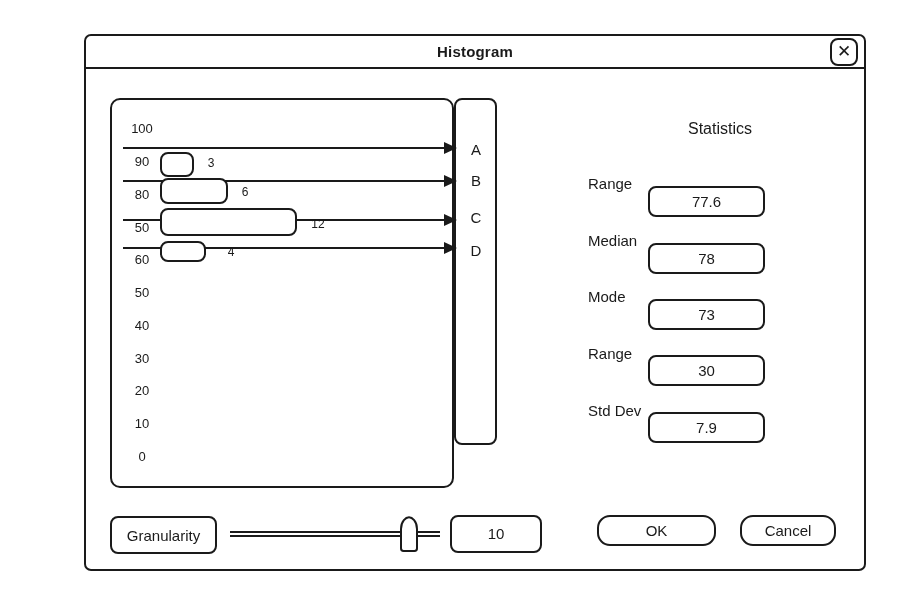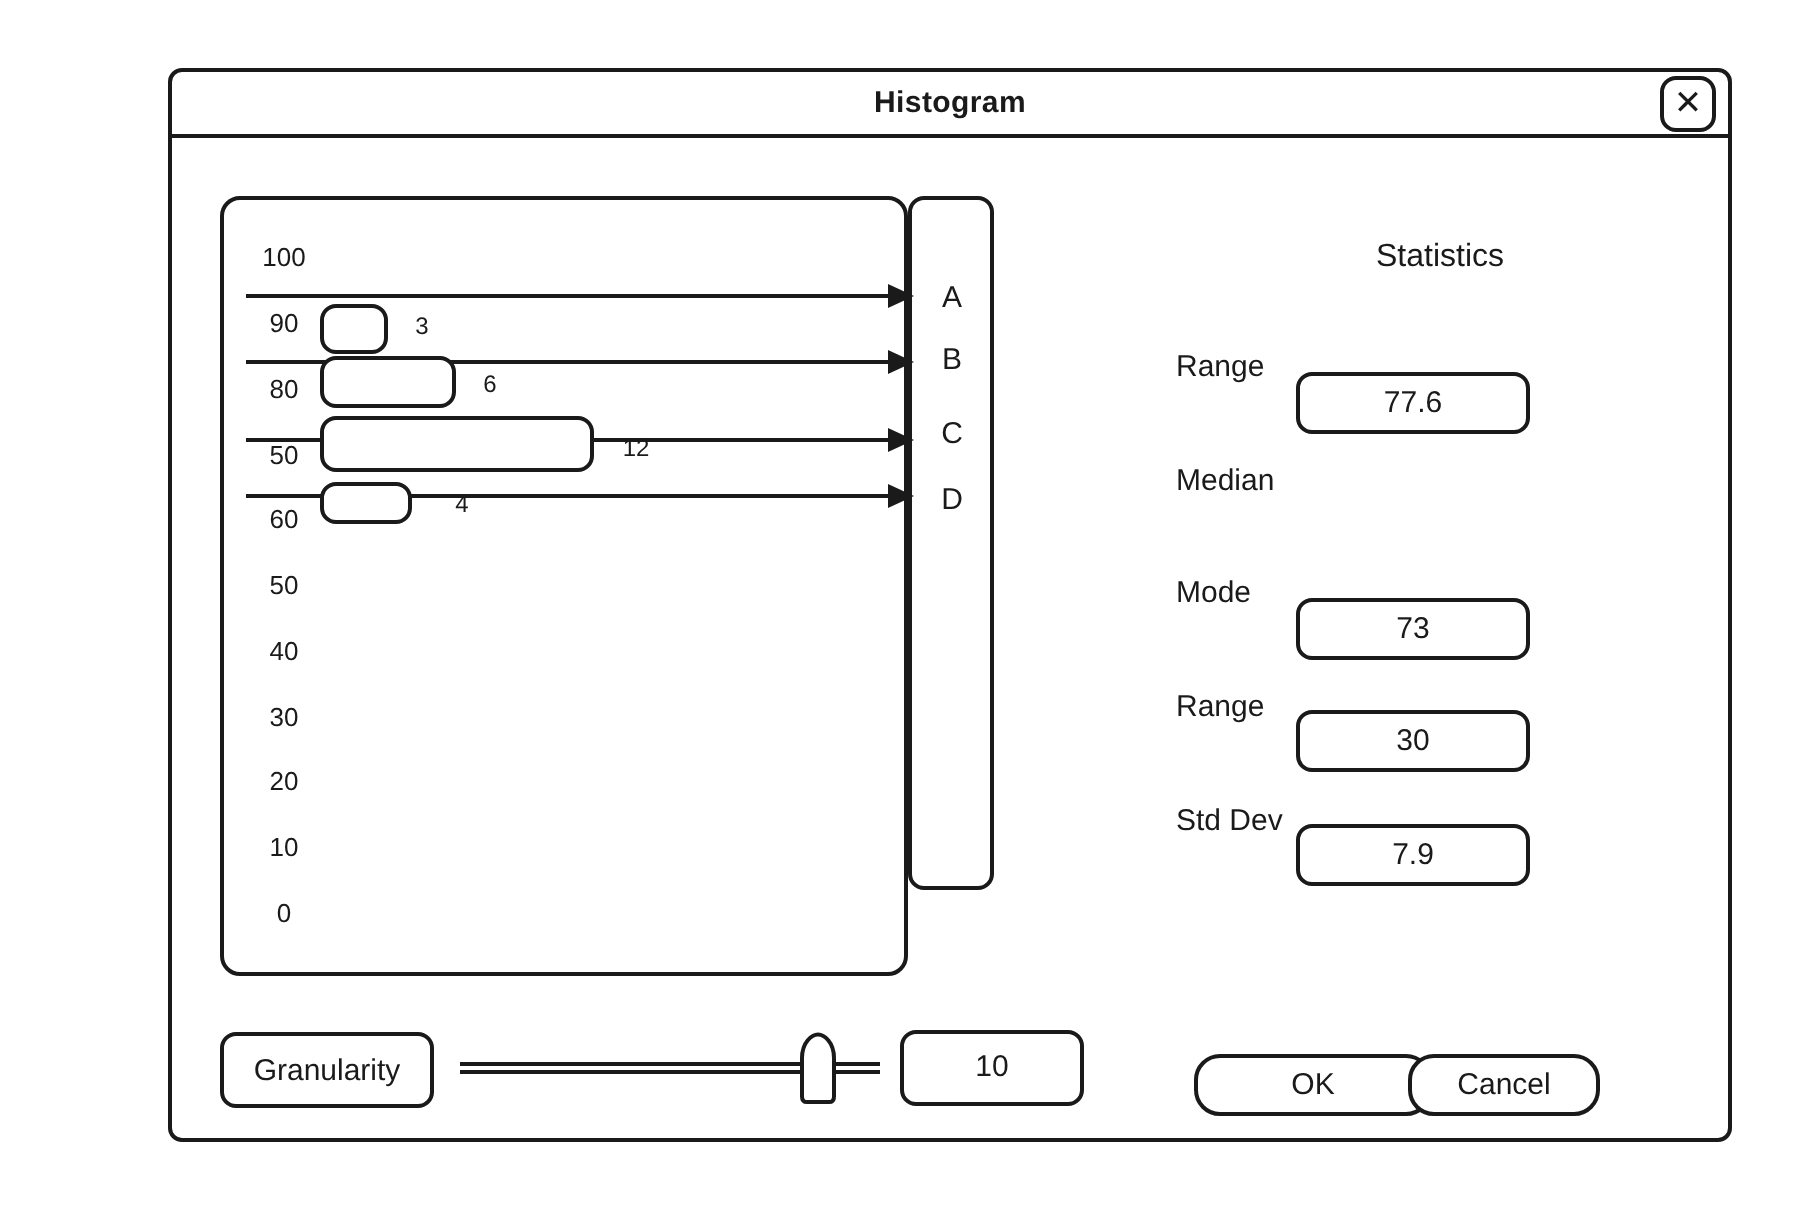--- a/index.html
+++ b/index.html
@@ -79,24 +79,24 @@
   }
   .slider-thumb { position:absolute; left:312px; top:478px; width:22px; height:39px; cursor:grab; }
   .value-box {
     position:absolute; left:364px; top:479px; width:92px; height:38px;
     border:2px solid var(--stroke); border-radius:8px; background:#fff;
     text-align:center; font-size:15px; line-height:34px;
   }
   .ok-btn, .cancel-btn {
     position:absolute; top:479px; height:31px; background:#fff;
     border:2px solid var(--stroke); border-radius:13px; font-size:15px;
-    font-family:"Liberation Sans", sans-serif; color:var(--stroke); cursor:pointer; padding:0;margin-top:12px;
+    font-family:"Liberation Sans", sans-serif; color:var(--stroke); cursor:pointer; padding:0;
   }
   .ok-btn { left:511px; width:119px; }
-  .cancel-btn { left:618px; width:96px; }
+  .cancel-btn { left:654px; width:96px; }
 </style>
 </head>
 <body>
 
 <div class="stage">
   <div class="dialog">
 
     <div class="titlebar">
       <span class="title">Histogram</span>
       <button class="close-btn"><span>✕</span></button>
@@ -148,20 +148,21 @@
     <span class="bin-letter" style="left:390px; top:144px">B</span>
     <span class="bin-letter" style="left:390px; top:181px">C</span>
     <span class="bin-letter" style="left:390px; top:214px">D</span>
 
     <span class="stats-title">Statistics</span>
 
     <span class="stat-label" style="top:140px">Range</span>
     <div class="stat-box" style="top:132px">77.6</div>
 
     <span class="stat-label" style="top:197px">Median</span>
+    <div class="stat-box" style="top:189px">78</div>
 
     <span class="stat-label" style="top:253px">Mode</span>
     <div class="stat-box" style="top:245px">73</div>
 
     <span class="stat-label" style="top:310px">Range</span>
     <div class="stat-box" style="top:301px">30</div>
 
     <span class="stat-label" style="top:367px">Std Dev</span>
     <div class="stat-box" style="top:358px">7.9</div>
 

